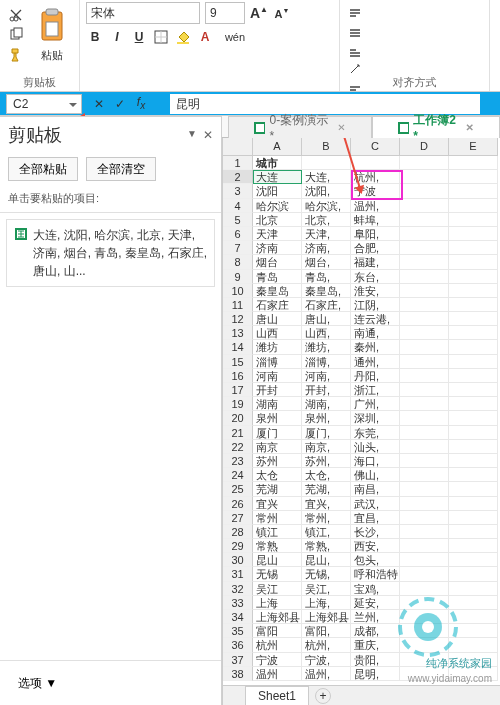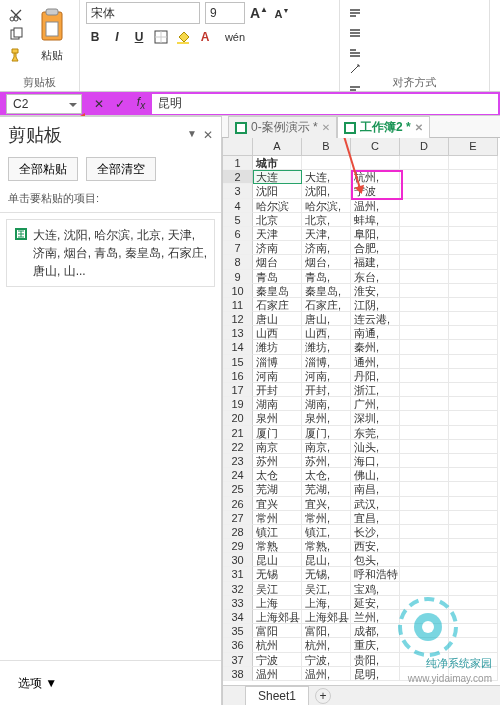--- a/index.html
+++ b/index.html
@@ -57,42 +57,42 @@
   .font-size {
     width: 40px; height:22px; border:1px solid #c0c0c0; background:#fff;
     padding:2px 4px; font-size:12px; display:flex; align-items:center;
   }
   .tiny-btn { width:18px; height:18px; display:flex; align-items:center; justify-content:center; border:1px solid transparent;}
   .font-row2 { margin-top:4px; display:flex; gap:4px; align-items:center;}
   .force-A { font-size:14px; font-weight:bold; }
   .svg-icon { width:16px; height:16px; }
   .namebox-bar {
     height: 24px;
-    background: #d946ef;
+    background: #0ea5e9;
     border-bottom:1px solid #d0d0d0;
     display:flex;
     align-items:center;
     position:relative;
   }
   .name-box {
     width: 76px; height: 20px; margin-left:6px;
     border:1px solid #c0c0c0; background:#fff;
     padding:2px 6px; font-size:12px; display:flex; align-items:center;
     position:relative;
   }
   .name-box::after{
     content:""; position:absolute; right:4px; top:8px;
     border:4px solid transparent; border-top-color:#666;
   }
   .formula-controls { display:flex; gap:3px; margin-left:8px; }
   .fx-icon { font-style:italic; font-size:12px; }
   .formula-bar {
-    flex:1; height:20px; margin: 0 2px; padding:2px 6px;
+    flex:1; height:20px; margin: 0 20px; padding:2px 6px;
     background:#fff; font-size:12px;
-    display:flex; align-items:center;
+    display:flex; 
   }
   .red-arrow-h {
     position:absolute; left:80px; top:112px;
     width: 230px; height: 12px; pointer-events:none;
   }
   .red-arrow-h::before{
     content:""; position:absolute; left:0; right:0; top:5px;
     height:2px; background:#e74c3c;
   }
   .red-arrow-h::after{
@@ -137,21 +137,21 @@
     display:flex;
     flex-direction:column;
     background:#fff;
   }
   .wb-tabs {
     height: 22px; display:flex; border-bottom:1px solid #c0c0c0;
     padding-left:6px;
     background:#f8f8f8;
   }
   .wb-tab {
-    height:22px; padding: 2px 6px; font-size:12px;
+    height:22px; padding: 2px 25px; font-size:12px;
     border:1px solid #ccc; border-bottom:none;
     background:#f0f0f0;
     display:flex; align-items:center; gap:4px;
     color:#666;
   }
   .wb-tab.active { background:#fff; color:#1a9556; font-weight:bold;}
   .wb-tab .x { font-size:10px; color:#999;}
   .grid-wrap {
     flex:1; position:relative; overflow:hidden;
     border-left:1px solid #ccc;

